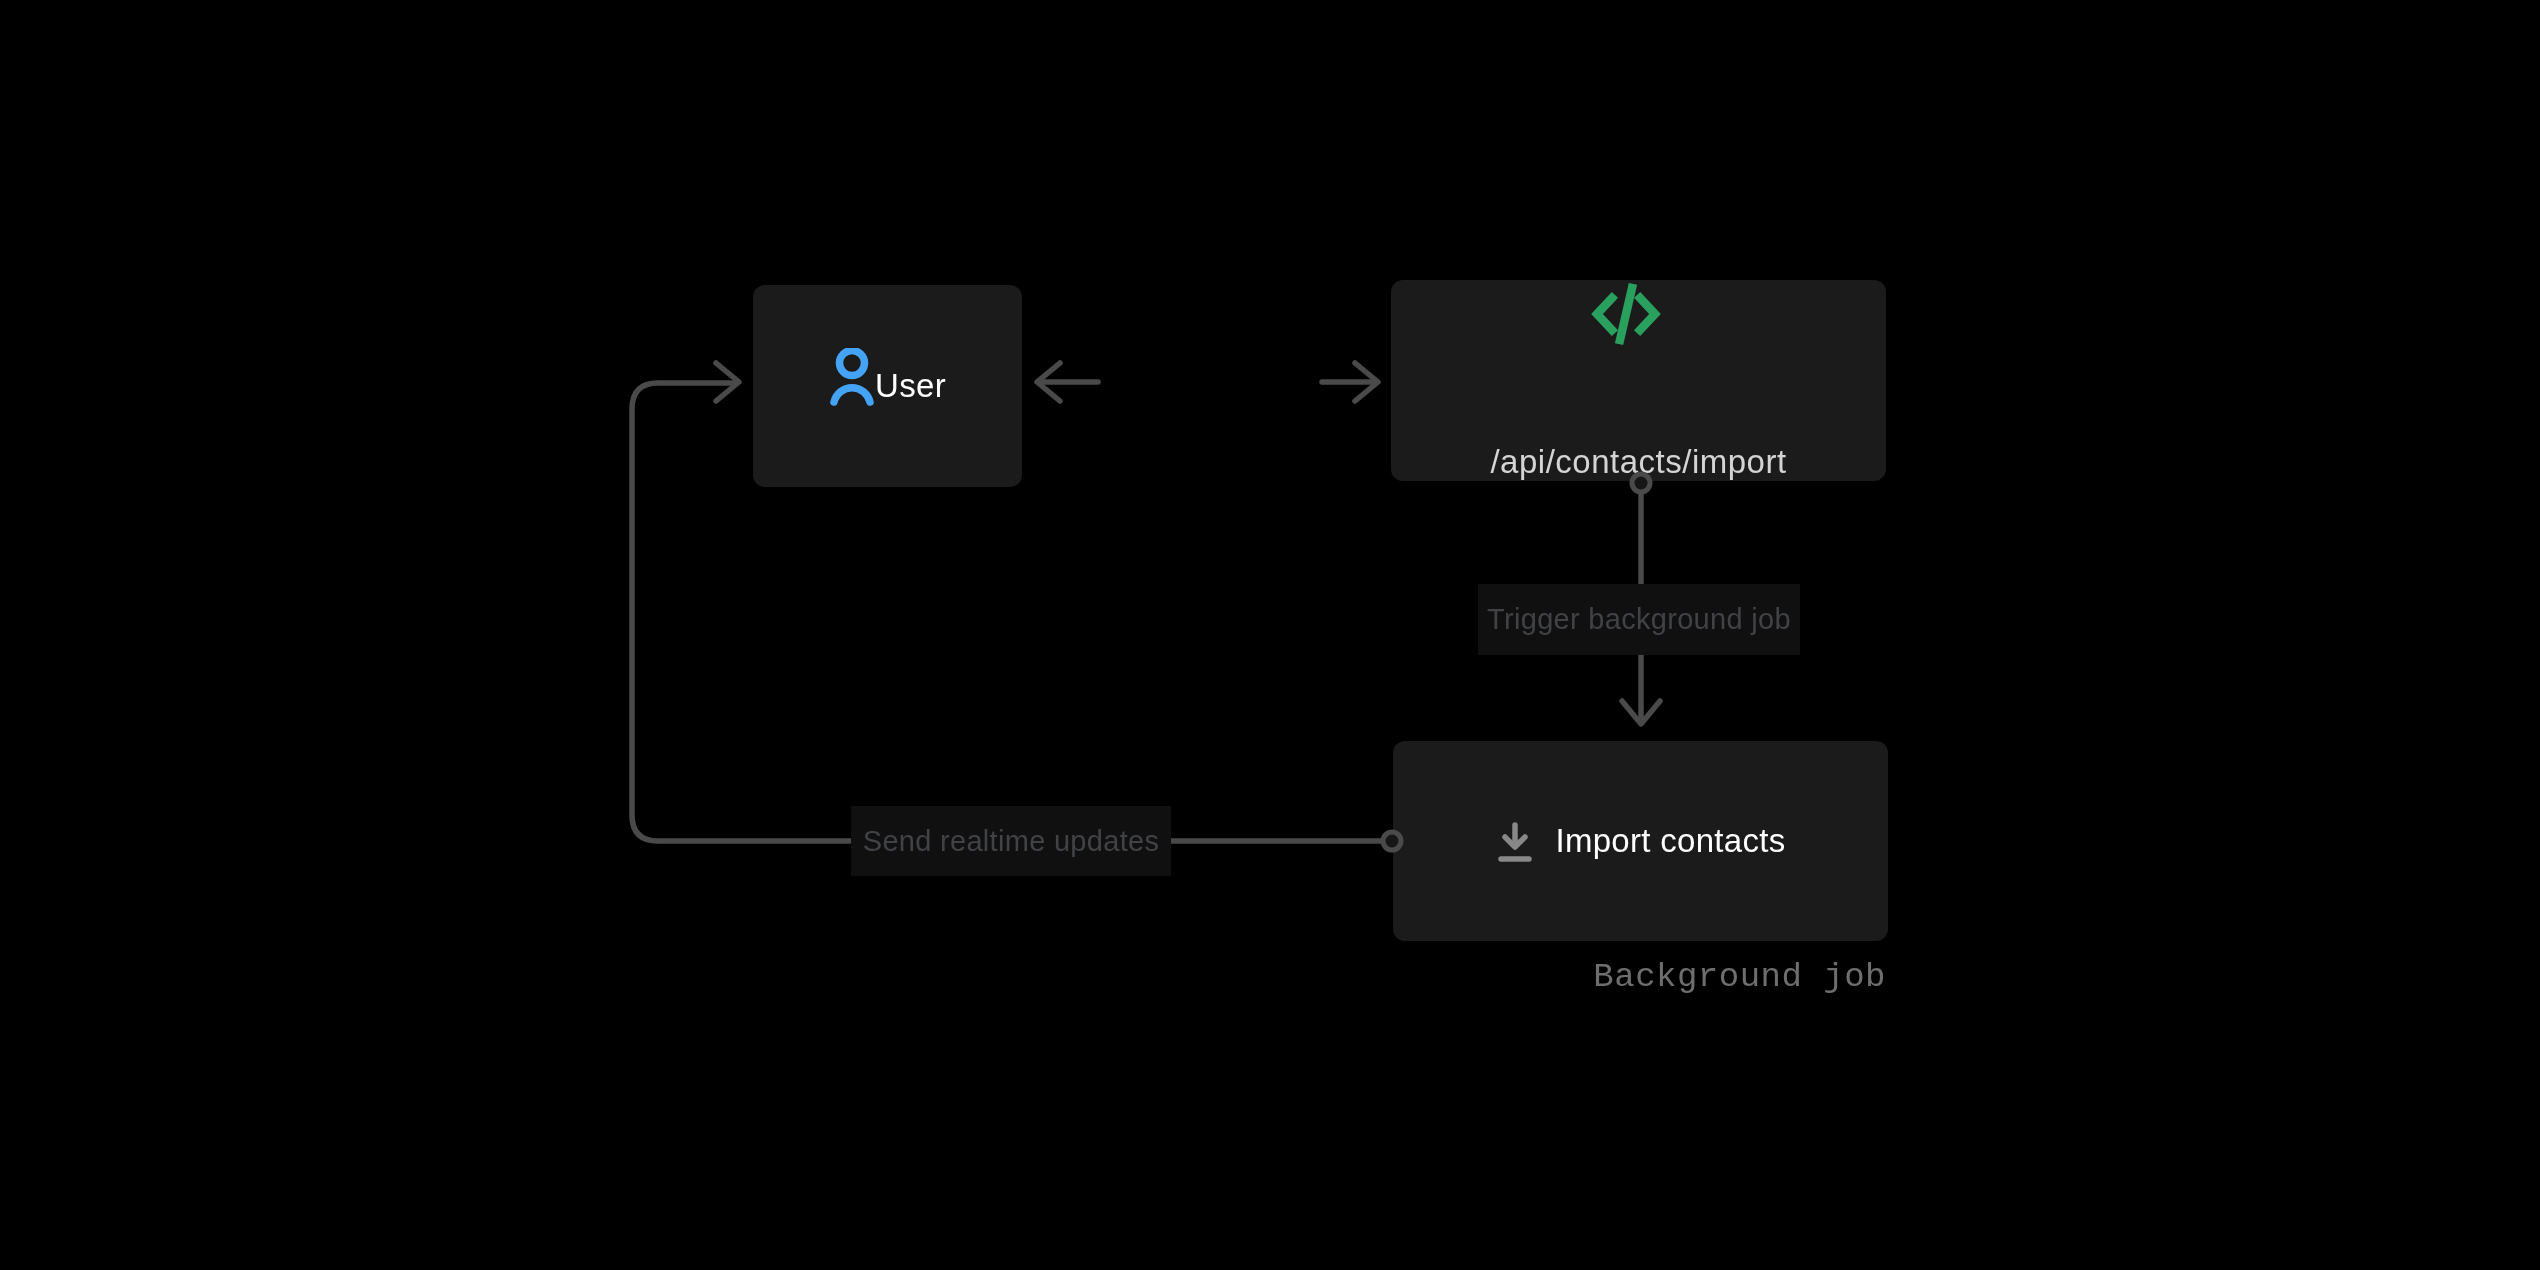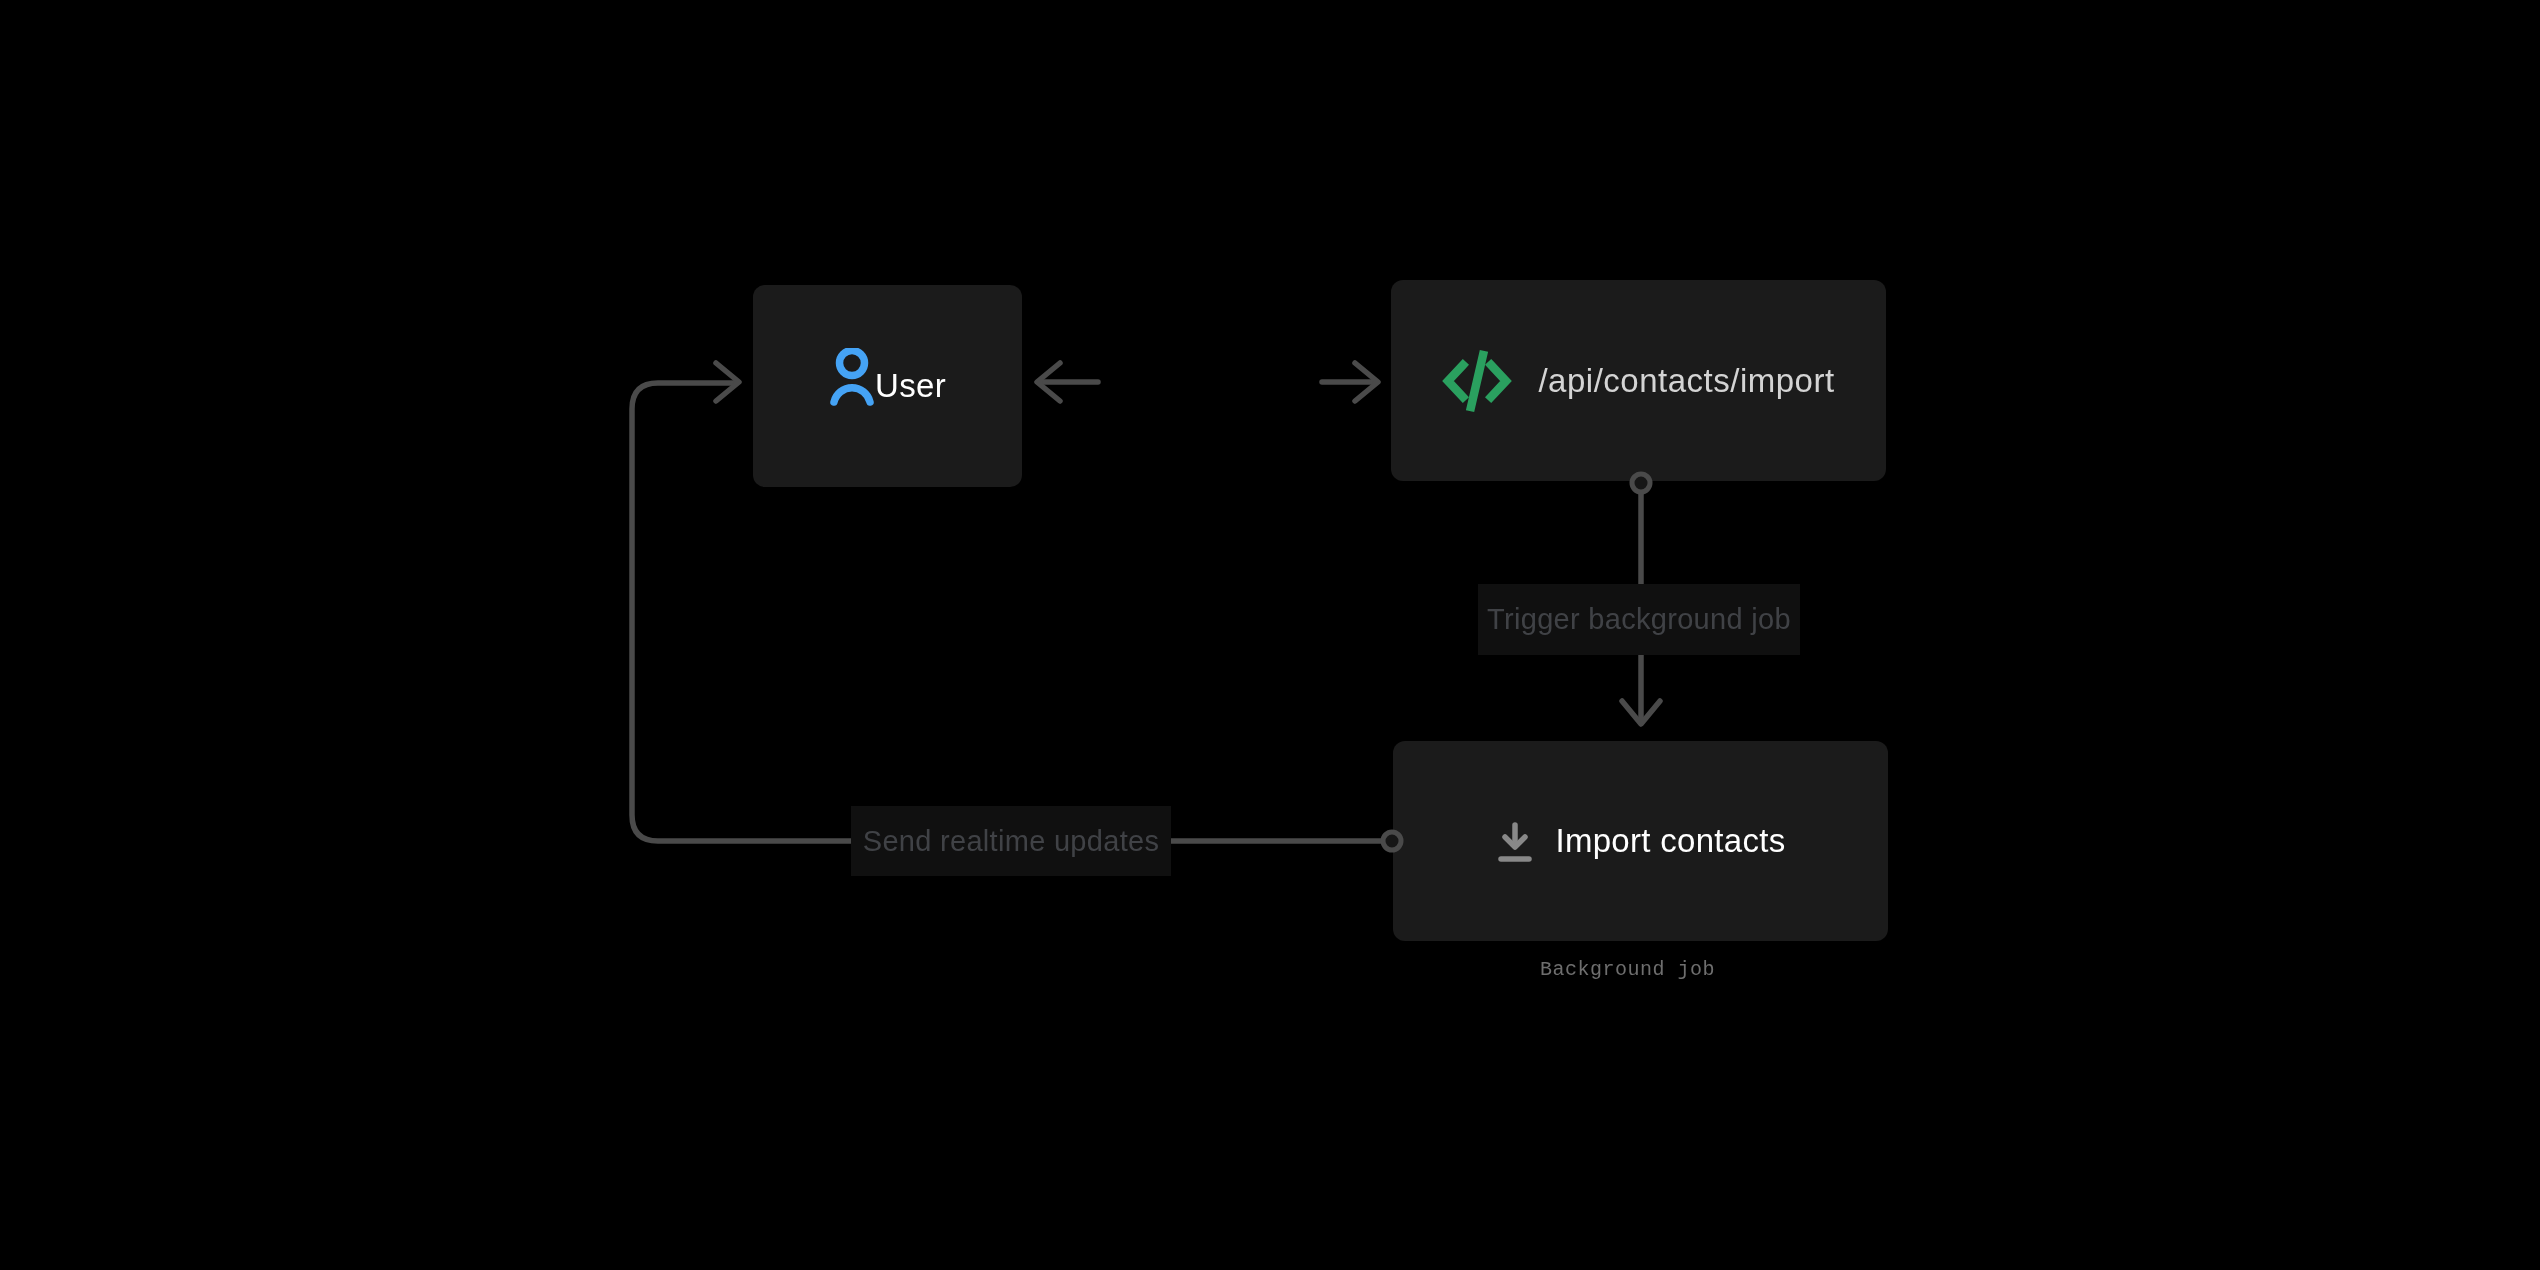--- a/index.html
+++ b/index.html
@@ -51,21 +51,22 @@
   }
 
   #node-user {
     left: 753px; top: 285px; width: 269px; height: 202px;
     flex-direction: row;
   }
   #node-user .icon { margin-bottom: 18px; }
 
   #node-api {
     left: 1391px; top: 280px; width: 495px; height: 201px;
-    flex-direction: row;
+    flex-direction: column;
+    justify-content: space-between;
   }
   #node-api .icon { margin-right: 26px; }
   #node-api .node-title {
     color: var(--api-text, #d4d4d4);
     font-weight: 400;
     font-size: 33px;
     letter-spacing: 0.5px;
   }
 
   #node-import {
@@ -93,22 +94,23 @@
   }
   #label-quick-response  { left: 1098px; top: 347px; width: 226px; height: 70px; }
   #label-trigger-job     { left: 1478px; top: 584px; width: 322px; height: 71px; }
   #label-send-updates    { left: 851px;  top: 806px; width: 320px; height: 70px; }
 
   
   #annotation-background-job {
     position: absolute;
     z-index: 3;
     left: 1540px; top: 958px; width: 346px;
+    text-align: right;
     font-family: "Liberation Mono", monospace;
-    font-size: 20px;
+    font-size: 34px;
     letter-spacing: 0.5px;
     color: var(--annotation-text, #6e6e6e);
     white-space: nowrap;
   }
 </style>
 </head>
 <body>
 
 <div id="canvas" style="--background: #000000; --node-bg: #1b1b1b; --label-bg: #101010; --label-text: #404246; --line: #4a4a4a; --node-title: #ffffff; --api-text: #d4d4d4; --user-icon: #45a3f5; --code-icon: #2aa05f; --download-icon: #888888; --annotation-text: #6e6e6e;">
 

